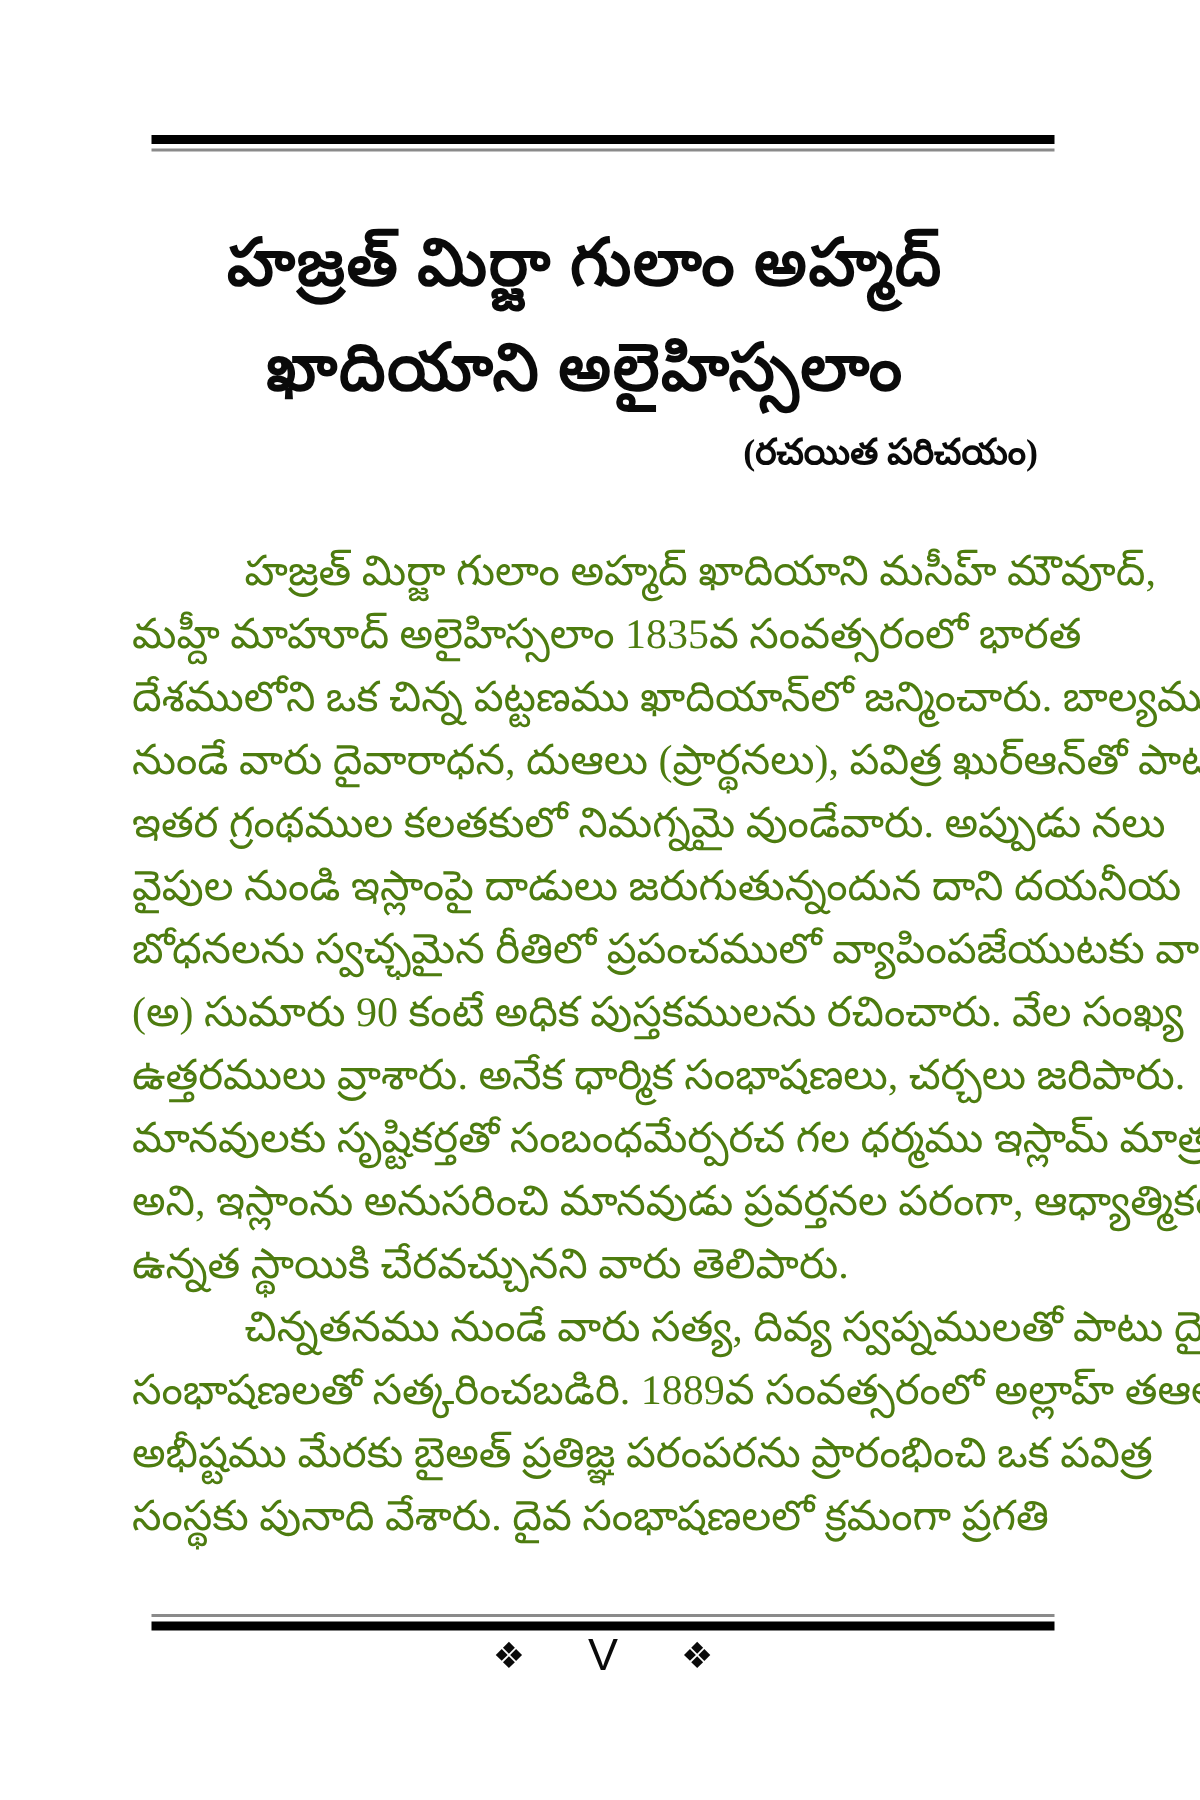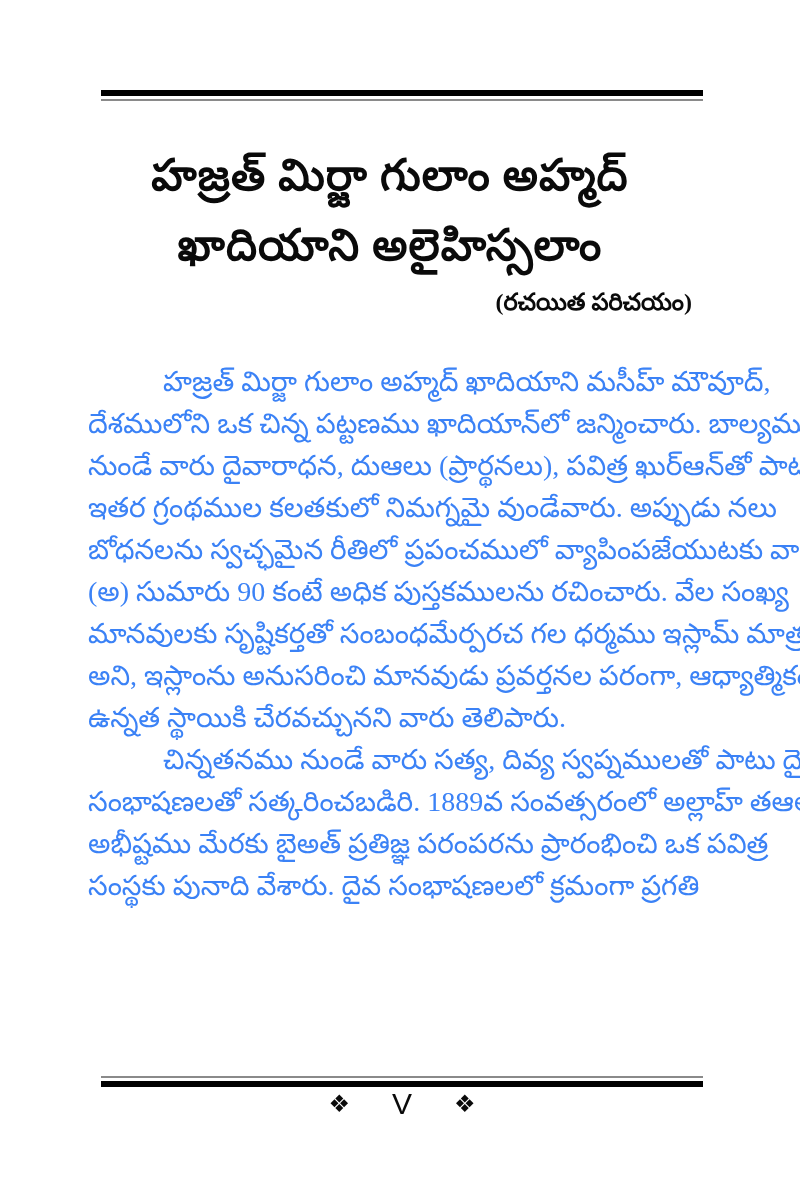--- a/index.html
+++ b/index.html
@@ -55,21 +55,21 @@
     margin-top: 4px;
     text-align: right;
     font-weight: bold;
     font-size: 24px;
     line-height: 34px;
     color: #0a0a0a;
   }
   .body-text {
     margin-top: 42px;
     font-size: 28px;
-    color: #3b82f6;
+    color: #4d7c0f;
   }
   .body-text .line {
     height: 42px;
     line-height: 42px;
     text-align: justify;
     text-align-last: justify;
     white-space: nowrap;
   }
   .body-text .line.indent { padding-left: 75px; }
   .body-text .line.flush {
@@ -110,25 +110,28 @@
   </div>
 
   <div class="content">
     <h1 class="title">
       <div>హజ్రత్ మిర్జా గులాం అహ్మద్</div>
       <div>ఖాదియాని అలైహిస్సలాం</div>
     </h1>
     <div class="subtitle">(రచయిత పరిచయం)</div>
     <div class="body-text">
         <div class="line indent">హజ్రత్ మిర్జా గులాం అహ్మద్ ఖాదియాని మసీహ్ మౌవూద్,</div>
+        <div class="line">మహ్దీ మాహూద్ అలైహిస్సలాం 1835వ సంవత్సరంలో భారత</div>
         <div class="line">దేశములోని ఒక చిన్న పట్టణము ఖాదియాన్‌లో జన్మించారు. బాల్యము</div>
         <div class="line">నుండే వారు దైవారాధన, దుఆలు (ప్రార్థనలు), పవిత్ర ఖుర్ఆన్‌తో పాటు</div>
         <div class="line">ఇతర గ్రంథముల కలతకులో నిమగ్నమై వుండేవారు. అప్పుడు నలు</div>
+        <div class="line">వైపుల నుండి ఇస్లాంపై దాడులు జరుగుతున్నందున దాని దయనీయ</div>
         <div class="line">బోధనలను స్వచ్ఛమైన రీతిలో ప్రపంచములో వ్యాపింపజేయుటకు వారు</div>
         <div class="line">(అ) సుమారు 90 కంటే అధిక పుస్తకములను రచించారు. వేల సంఖ్య</div>
+        <div class="line">ఉత్తరములు వ్రాశారు. అనేక ధార్మిక సంభాషణలు, చర్చలు జరిపారు.</div>
         <div class="line">మానవులకు సృష్టికర్తతో సంబంధమేర్పరచ గల ధర్మము ఇస్లామ్ మాత్రమే</div>
         <div class="line">అని, ఇస్లాంను అనుసరించి మానవుడు ప్రవర్తనల పరంగా, ఆధ్యాత్మికంగా</div>
         <div class="line flush">ఉన్నత స్థాయికి చేరవచ్చునని వారు తెలిపారు.</div>
         <div class="line indent">చిన్నతనము నుండే వారు సత్య, దివ్య స్వప్నములతో పాటు దైవ</div>
         <div class="line">సంభాషణలతో సత్కరించబడిరి. 1889వ సంవత్సరంలో అల్లాహ్ తఆలా</div>
         <div class="line">అభీష్టము మేరకు బైఅత్ ప్రతిజ్ఞ పరంపరను ప్రారంభించి ఒక పవిత్ర</div>
         <div class="line">సంస్థకు పునాది వేశారు. దైవ సంభాషణలలో క్రమంగా ప్రగతి</div>
       </div>
   </div>
 

